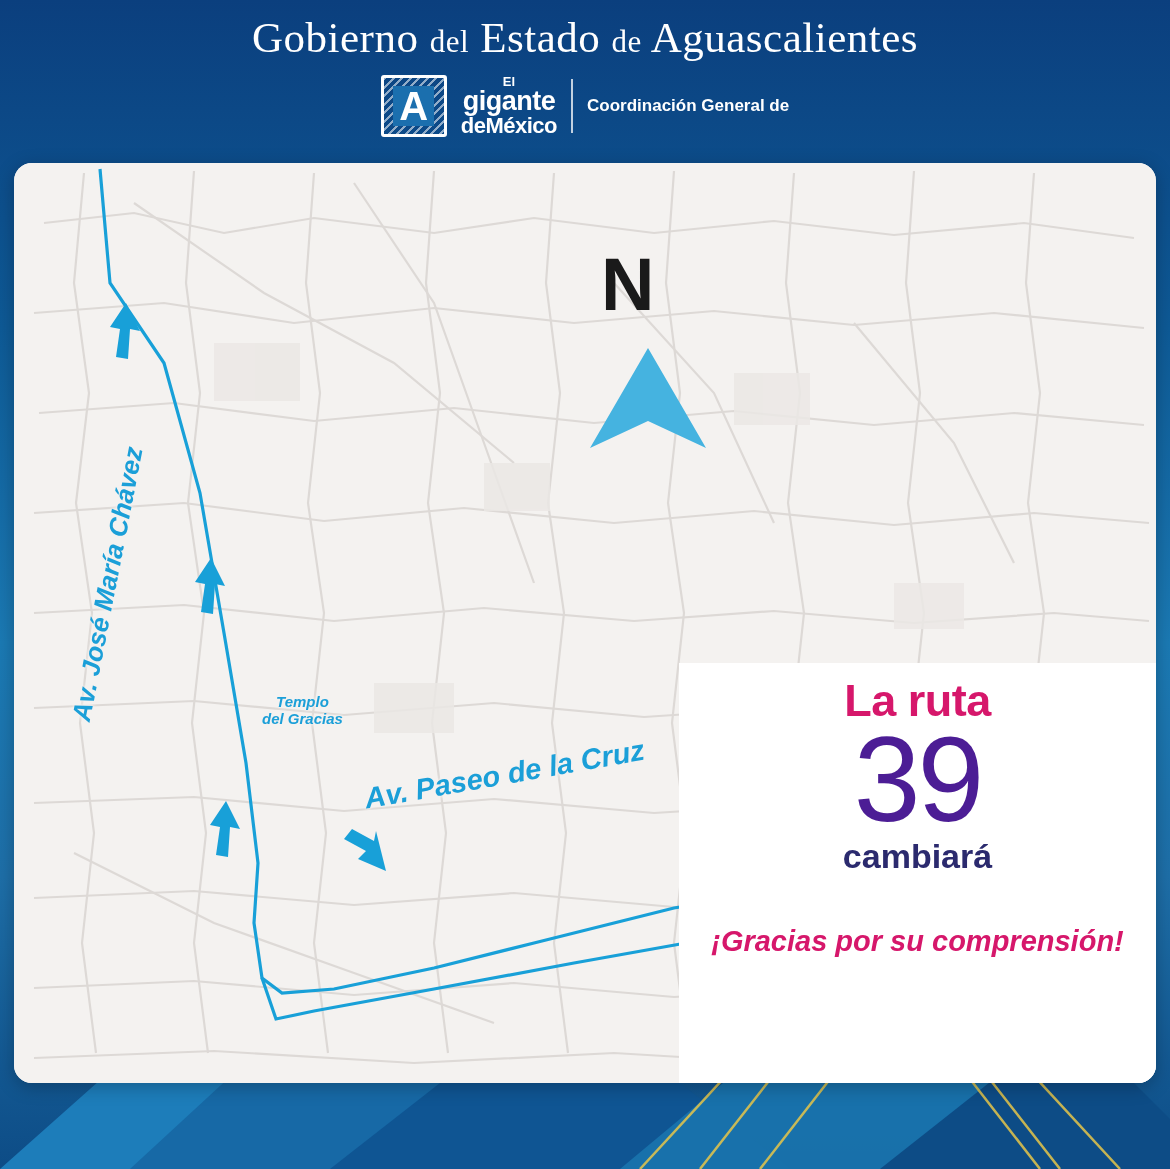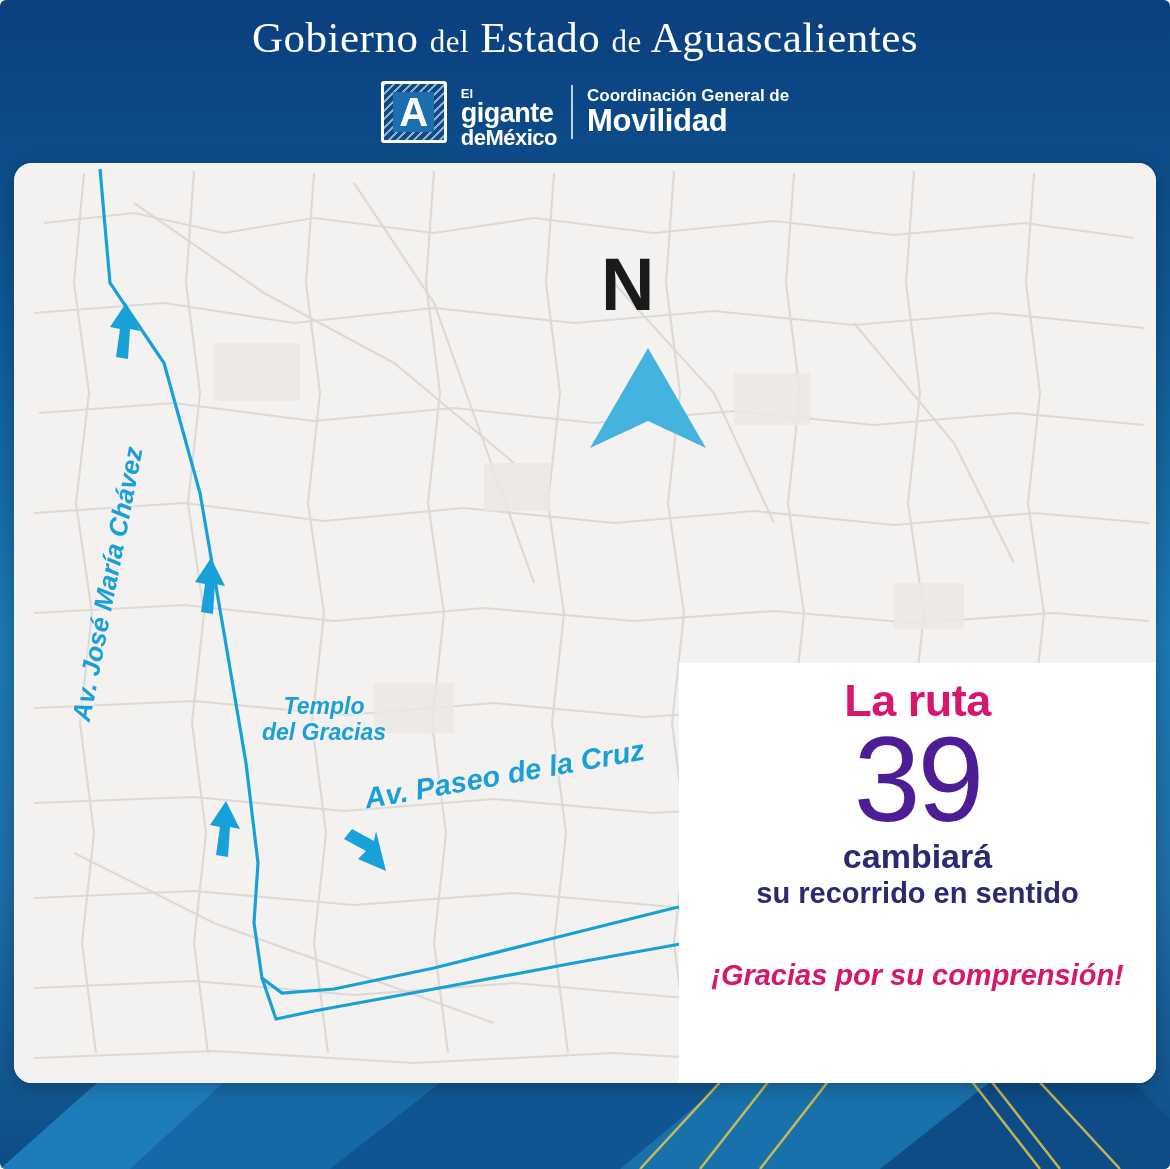--- a/index.html
+++ b/index.html
@@ -6,21 +6,20 @@
   html, body {
     width: 1170px; height: 1169px;
     font-family: "Liberation Sans", sans-serif;
     overflow: hidden;
   }
   #poster {
     position: relative;
     width: 1170px; height: 1169px;
     background: linear-gradient(180deg, #0b3f7e 0%, #0e5a96 28%, #1b7ab4 55%, #1e6fa8 75%, #0d4c86 100%);
     overflow: hidden;
-    border-radius: 6px;
   }
   
   .mountains { position: absolute; left: 0; bottom: 0; width: 1170px; height: 300px; }
 
   
   .header {
     position: relative;
     width: 100%;
     padding-top: 16px;
     text-align: center;
@@ -55,21 +54,21 @@
   }
   .giant-mark .a {
     font-family: "Liberation Sans", sans-serif;
     font-weight: bold;
     font-size: 40px;
     color: #ffffff;
     line-height: 1;
     background: #1b6fae;
     padding: 0 6px;
   }
-  .giant-text { text-align: left; color: #fff; line-height: 1.0; margin-top: 12px; }
+  .giant-text { text-align: center; color: #fff; line-height: 1.0; }
   .giant-text .l1 { font-size: 13px; font-weight: bold; }
   .giant-text .l2 { font-size: 27px; font-weight: bold; letter-spacing: -.5px; }
   .giant-text .l3 { font-size: 22px; font-weight: bold; letter-spacing: -.5px; }
   .divider-v { width: 2px; height: 54px; background: rgba(255,255,255,.75); }
   .coord-text { text-align: left; color: #fff; line-height: 1.05; }
   .coord-text .c1 { font-size: 17px; font-weight: bold; }
   .coord-text .c2 { font-size: 31px; font-weight: bold; letter-spacing: -.3px; }
 
   
   .map-card {
@@ -92,21 +91,21 @@
     text-shadow: 0 0 3px #f4f2f0, 0 0 3px #f4f2f0, 0 0 6px #f4f2f0;
   }
   #label-chavez {
     left: 52px; top: 555px;
     font-size: 26px;
     transform: rotate(-79deg);
     transform-origin: left top;
   }
   #label-encino {
     left: 248px; top: 530px;
-    font-size: 23px;
+    font-size: 15px;
     line-height: 1.15;
     text-align: center;
     font-style: italic;
   }
   #label-cruz {
     left: 348px; top: 620px;
     font-size: 29px;
     transform: rotate(-10deg);
     transform-origin: left top;
   }
@@ -198,21 +197,20 @@
         <span class="a">A</span>
       </div>
       <div class="giant-text">
         <div class="l1">El</div>
         <div class="l2">gigante</div>
         <div class="l3">deMéxico</div>
       </div>
       <div class="divider-v"></div>
       <div class="coord-text">
         <div class="c1">Coordinación General de</div>
-        <div class="c2">Movilidad</div>
       </div>
     </div>
   </div>
 
   <div class="map-card">
 
     <svg class="map-svg" viewBox="0 0 1142 920" preserveAspectRatio="none">
       <rect x="0" y="0" width="1142" height="920" fill="#f4f2f0"></rect>
 
       <g stroke="#ddd9d6" stroke-width="2.2" fill="none">
@@ -278,18 +276,17 @@
       <div>Templo</div>
       <div>del Gracias</div>
     </div>
 
     <div class="map-label" id="label-cruz">Av. Paseo de la Cruz</div>
 
     <div class="info-panel">
       <div class="info-ruta">La ruta</div>
       <div class="info-number">39</div>
       <div class="info-cambiara">cambiará</div>
-      <div class="info-line2">su recorrido en sentido</div>
       <div class="info-thanks">¡Gracias por su comprensión!</div>
     </div>
 
   </div>
 </div>
 
 </body></html>

